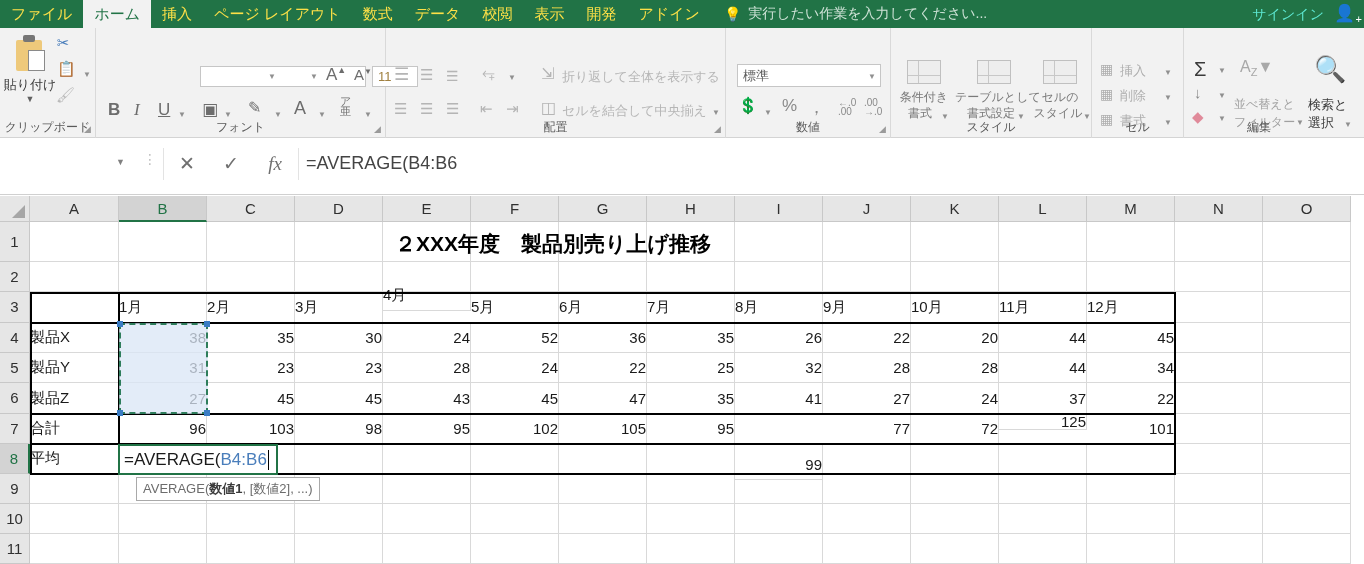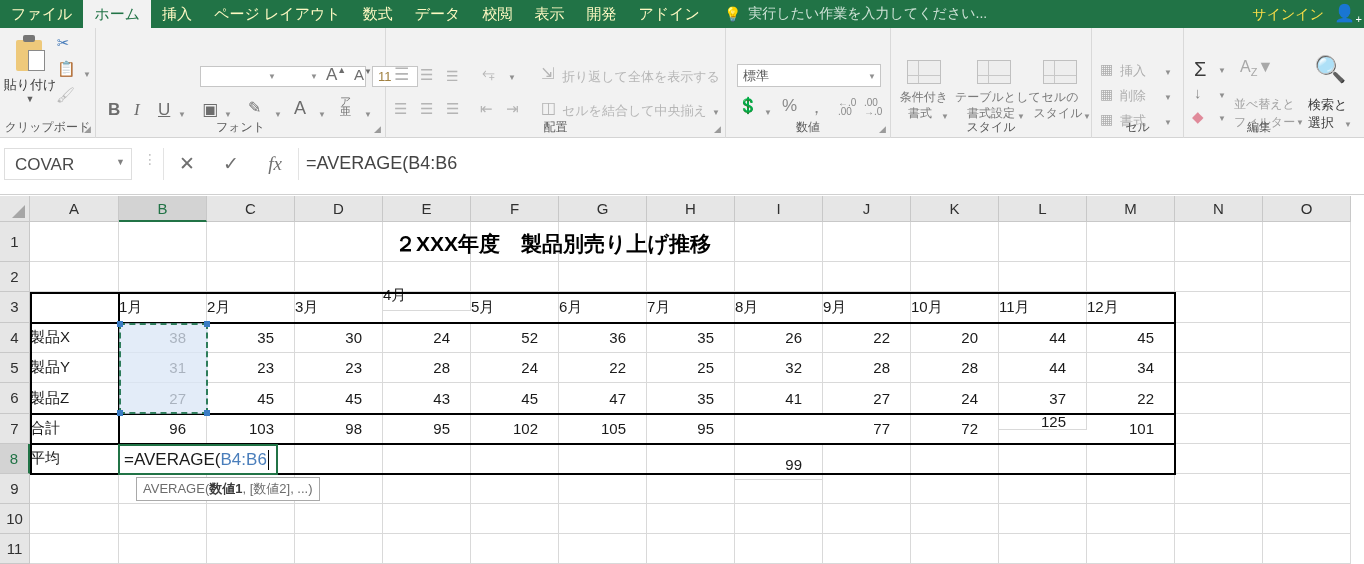--- a/index.html
+++ b/index.html
@@ -11,34 +11,34 @@
   }
 
   
   .titlebar {
     position: absolute; top: 0; left: 0; width: 1364px; height: 28px;
     background: #217346;
     display: flex; align-items: flex-end;
   }
   .tab {
     height: 28px; padding: 0 11px;
-    color: #fef9c3; font-size: 15px; line-height: 28px;
+    color: #fde047; font-size: 15px; line-height: 28px;
     white-space: nowrap; cursor: pointer;
   }
   .tab.active {
     background: #f2f2f2; color: #217346;
   }
   .tellme {
     display: flex; align-items: center; gap: 6px;
     color: #cfe3d7; font-size: 14px; height: 28px;
     margin-left: 14px; white-space: nowrap;
   }
   .signin {
     position: absolute; right: 40px; top: 0; height: 28px; line-height: 28px;
-    color: #fde047; font-size: 14px; white-space: nowrap; cursor: pointer;
+    color: #5eead4; font-size: 14px; white-space: nowrap; cursor: pointer;
   }
   .shareicon {
     position: absolute; right: 2px; top: 0; height: 28px; line-height: 28px;
     color: #ffffff; font-size: 17px; cursor: pointer;
   }
 
   
   .ribbon {
     position: absolute; top: 28px; left: 0; width: 1364px; height: 110px;
     background: #f2f2f2;
@@ -180,21 +180,21 @@
   .rowhdr.sel { background: #d3d3d3; color: #217346; border-right: 2px solid #217346; }
 
   .cell {
     position: absolute;
     border-right: 1px solid #d9d9d9; border-bottom: 1px solid #d9d9d9;
     font-size: 15px; color: #1a1a1a;
     overflow: hidden; white-space: nowrap;
     display: flex; align-items: center;
   }
   .cell.l { justify-content: flex-start; }
-  .cell.r { justify-content: flex-end; padding-right: 20px; }
+  .cell.r { justify-content: flex-end; padding-right: 0; }
 
   
   .tbl-line { position: absolute; background: #000000; }
 
   
   .marquee {
     position: absolute; background: rgba(217,230,245,0.75);
     border: 2px dashed #2e7d5b;
     z-index: 5;
   }
@@ -374,21 +374,20 @@
     <div class="edbtn" style="left:130px;top:26px;font-size:26px;color:#3a7cc4;">🔍</div>
     <div class="edbtn" style="left:124px;top:68px;font-size:13px;color:#3a3a3a;">検索と</div>
     <div class="edbtn" style="left:124px;top:86px;font-size:13px;color:#3a3a3a;">選択</div>
     <div class="ddarrow" style="left:160px;top:92px;">▼</div>
 
     <div class="glabel" style="width:150px;left:0;">編集</div>
   </div>
 </div>
 
 <div class="fbar">
-  <div class="namebox">COVAR</div>
   <div class="nbarrow">▼</div>
   <div class="fbdots">⋮</div>
   <div class="fbsep" style="left:163px;"></div>
   <div class="fbbtn" style="left:168px;">✕</div>
   <div class="fbbtn" style="left:212px;">✓</div>
   <div class="fbbtn" style="left:256px;font-style:italic;font-family:'Liberation Serif',serif;">fx</div>
   <div class="fbsep" style="left:298px;"></div>
   <div class="fbinput">=AVERAGE(B4:B6</div>
 </div>
 

